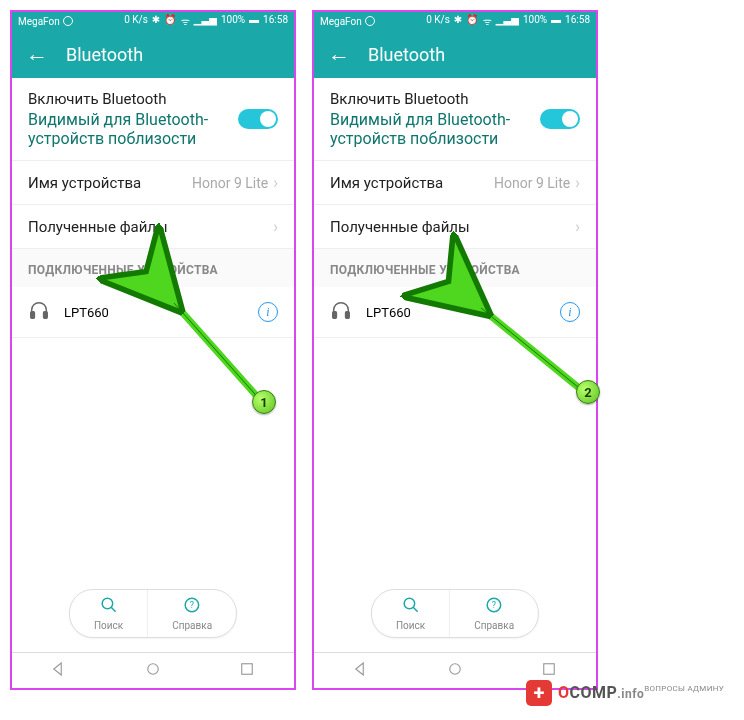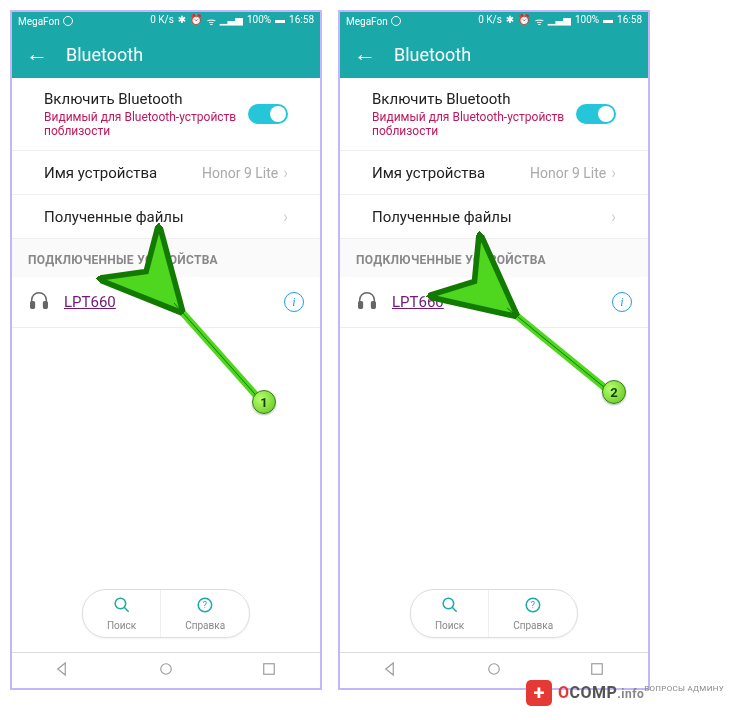--- a/index.html
+++ b/index.html
@@ -1,35 +1,35 @@
 <!DOCTYPE html>
 <html><head>
 <meta charset="utf-8">
 <style>
 * { box-sizing: border-box; margin: 0; padding: 0; font-family: -apple-system, Roboto, Arial, sans-serif; }
 body { background: #fff; width: 744px; height: 720px; position: relative; }
 .phones { display: flex; gap: 16px; padding: 10px; }
-.phone { width: 312px; height: 680px; border: 2px solid #c4b5fd; background: #fff; display: flex; flex-direction: column; position: relative; }
+.phone { width: 286px; height: 680px; border: 2px solid #d946ef; background: #fff; display: flex; flex-direction: column; position: relative; }
 .statusbar { background: #1aa8a8; color: #fff; height: 18px; display: flex; align-items: center; padding: 0 6px; font-size: 10px; justify-content: space-between; }
 .status-left { display: flex; align-items: center; gap: 3px; }
 .status-right { display: flex; align-items: flex-start; gap: 4px; }
 .appbar { background: #1aa8a8; color: #fff; height: 48px; display: flex; align-items: center; padding: 0 14px; gap: 18px; }
 .appbar .title { font-size: 18px; font-weight: 400; }
 .content { flex: 1; background: #fff; overflow: hidden; }
-.row { padding: 12px 32px; border-bottom: 1px solid #eee; display: flex; align-items: center; justify-content: space-between; }
+.row { padding: 12px 16px; border-bottom: 1px solid #eee; display: flex; align-items: center; justify-content: space-between; }
 .row .main { flex: 1; }
 .row .label { font-size: 15px; color: #222; }
-.row .sub { font-size: 12px; color: #be185d; margin-top: 2px; }
+.row .sub { font-size: 16px; color: #0f766e; margin-top: 2px; }
 .row .value { font-size: 14px; color: #aaa; display: flex; align-items: center; gap: 5px; }
 .toggle { width: 40px; height: 20px; background: #26c6da; border-radius: 10px; position: relative; }
 .toggle::after { content: ''; position: absolute; width: 16px; height: 16px; background: #fff; border-radius: 50%; right: 2px; top: 2px; }
 .section-header { padding: 14px 16px 10px; font-size: 12px; color: #888; letter-spacing: 0.3px; background: #fafafa; font-weight: bold; }
 .device-row { padding: 12px 16px; display: flex; align-items: center; gap: 14px; background: #fff; border-bottom: 1px solid #eee; }
 .device-row .devinfo { flex: 1; }
-.device-row .devname { font-size: 15px; color: #701a75; text-decoration: underline; }
+.device-row .devname { font-size: 13px; color: #000000; }
 .device-row .devstatus { font-size: 12px; color: #888; margin-top: 2px; }
 .info-icon { width: 20px; height: 20px; border: 1.5px solid #2196f3; border-radius: 50%; color: #2196f3; display: flex; align-items: center; justify-content: center; font-size: 12px; font-style: italic; font-family: serif; }
 .headphone-icon svg { width: 22px; height: 22px; }
 .bottom-actions { position: absolute; bottom: 50px; left: 50%; transform: translateX(-50%); display: flex; background: #fff; border: 1px solid #ddd; border-radius: 24px; overflow: hidden; box-shadow: 0 1px 2px rgba(0,0,0,0.05); }
 .action-btn { padding: 6px 24px; display: flex; flex-direction: column; align-items: center; gap: 2px; font-size: 10px; color: #888; }
 .action-btn + .action-btn { border-left: 1px solid #eee; }
 .action-btn .ico { color: #1aa8a8; font-size: 18px; }
 .navbar { height: 36px; border-top: 1px solid #ddd; display: flex; align-items: center; justify-content: space-around; color: #999; }
 .navbar svg { width: 18px; height: 18px; }
 .arrow { position: absolute; pointer-events: none; }

